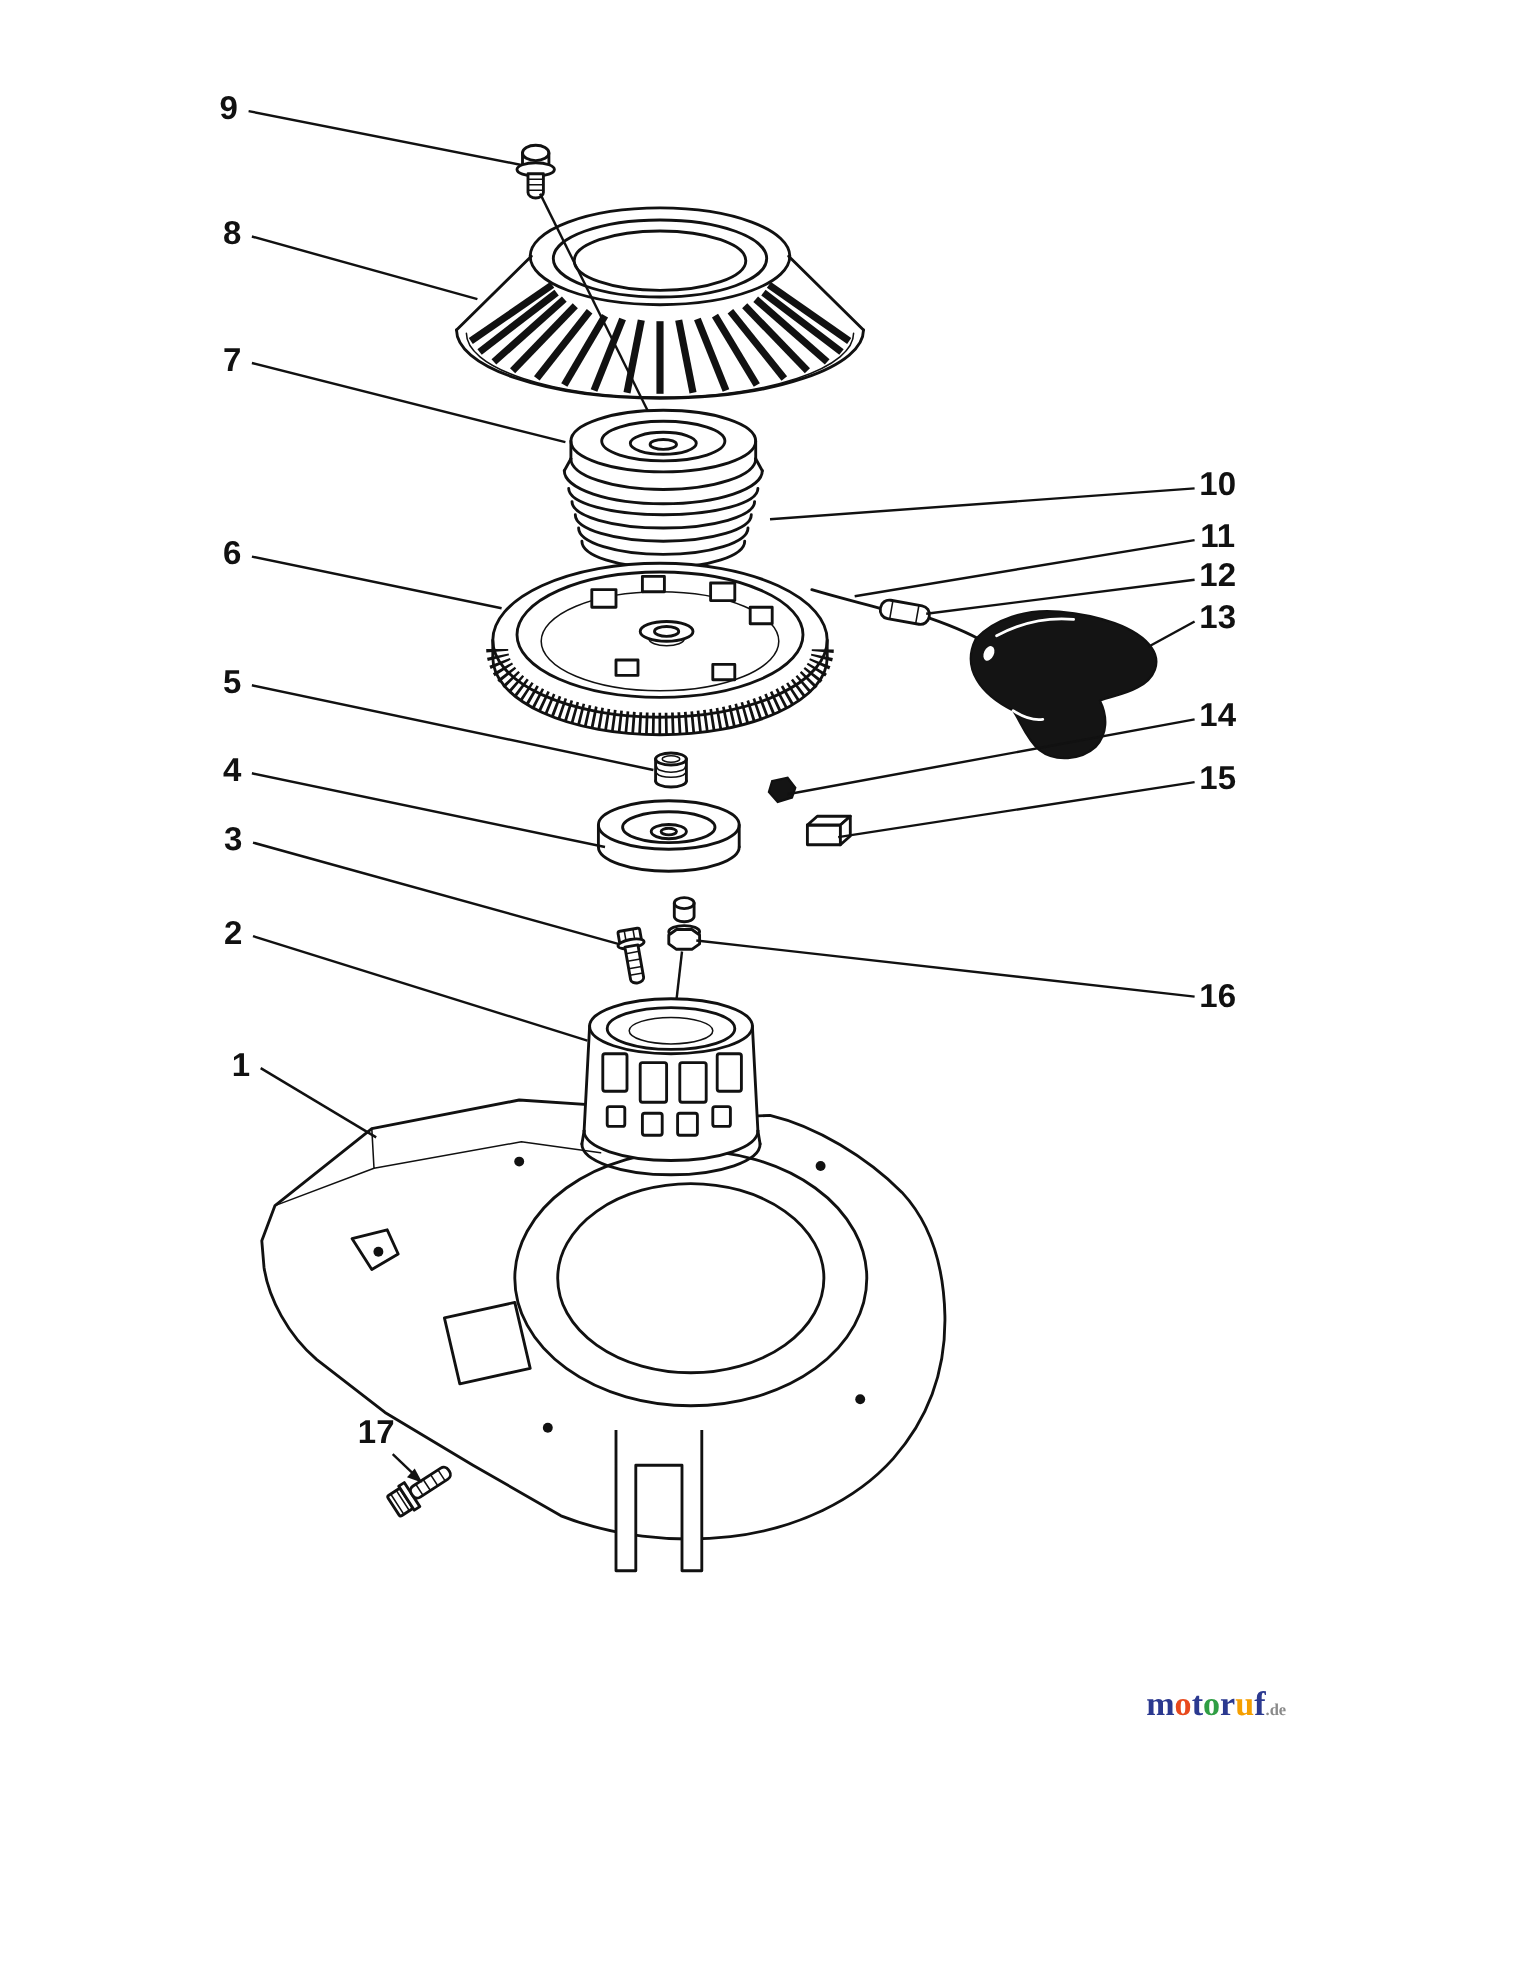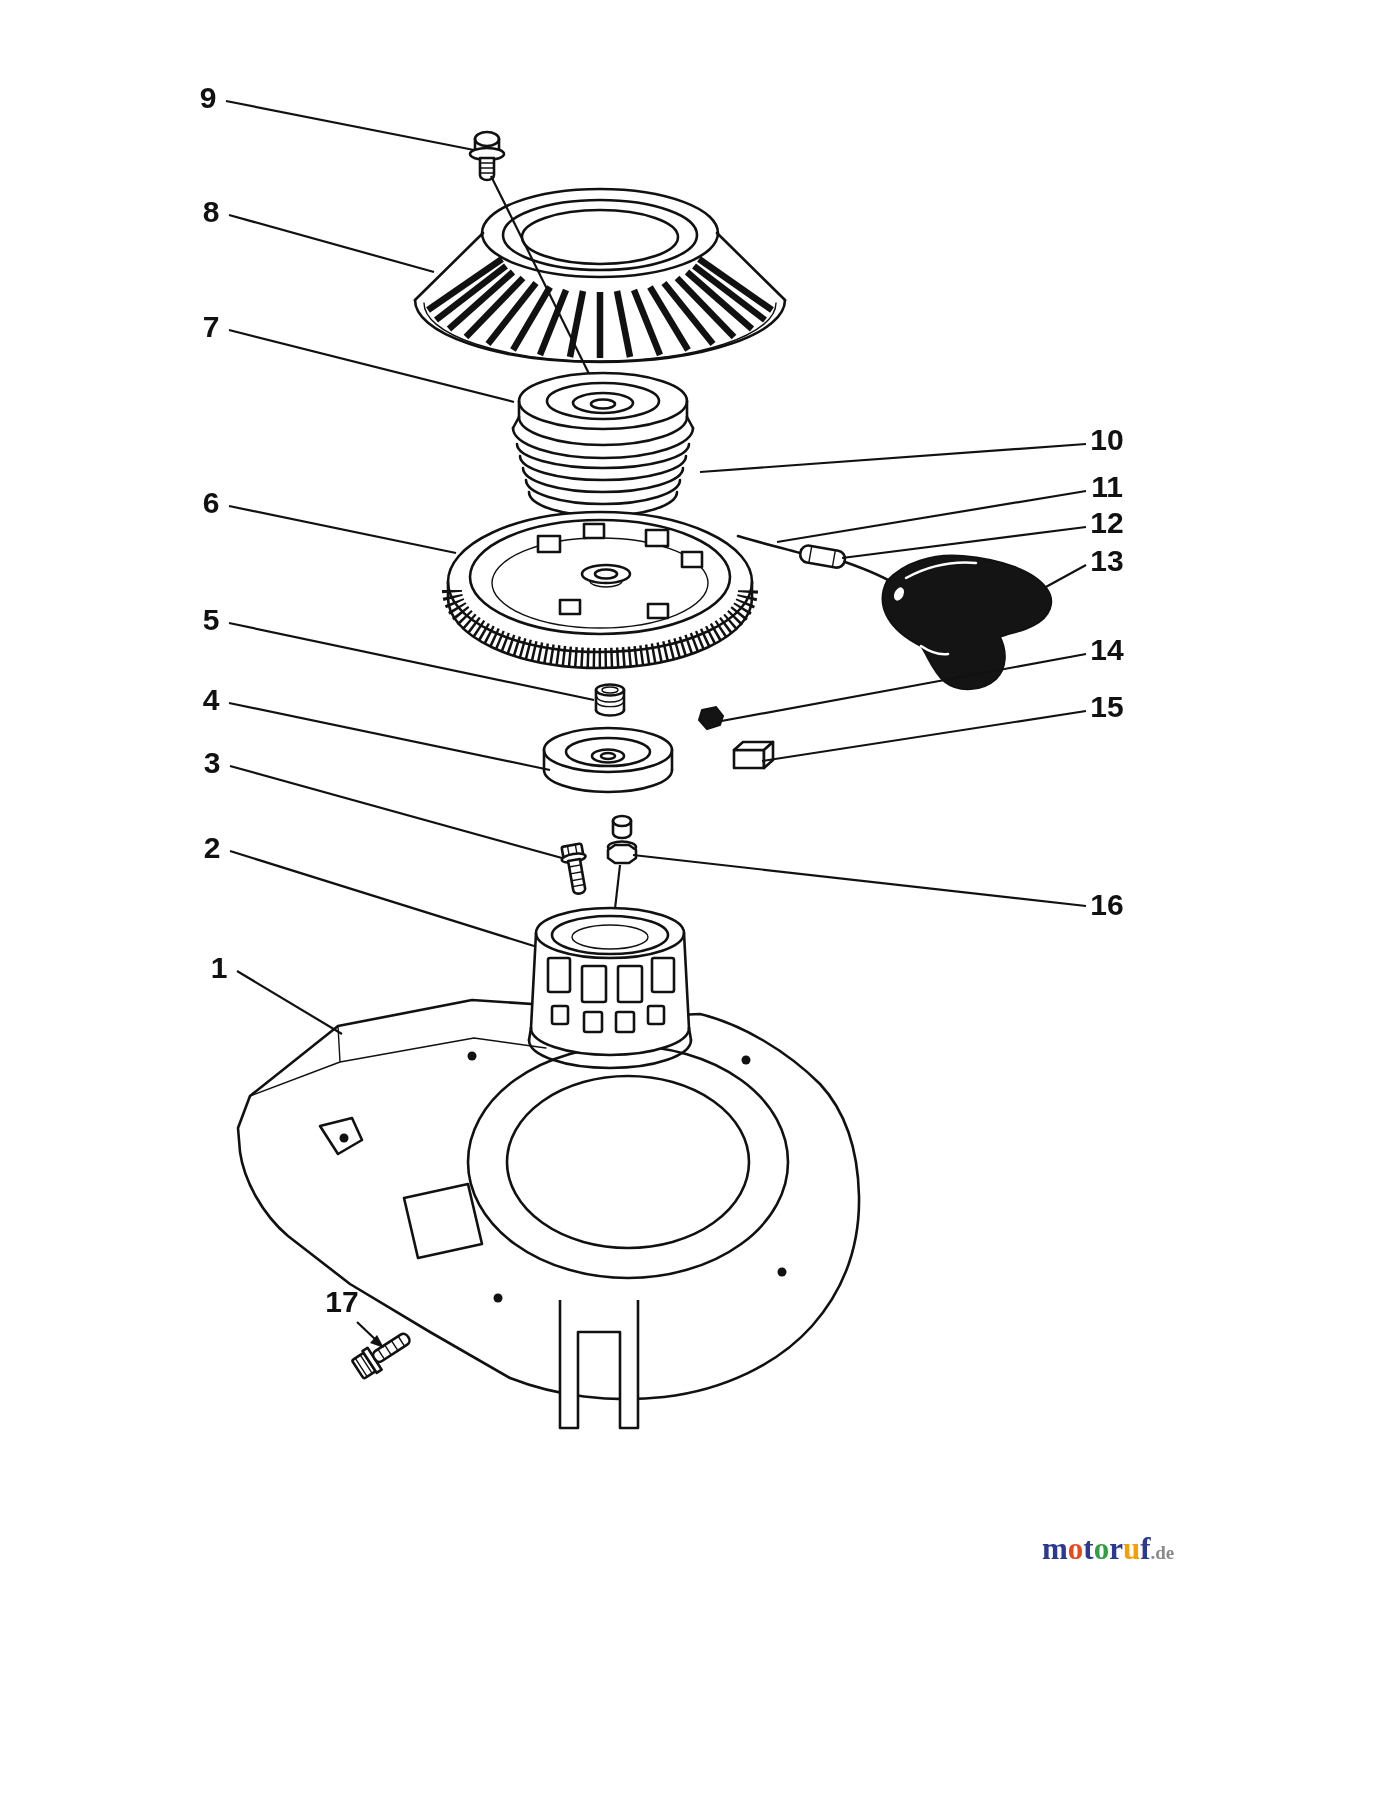--- a/index.html
+++ b/index.html
@@ -8,21 +8,21 @@
   .thin{stroke-width:1.4}
   .fw{fill:#fff;stroke:#111;stroke-width:2.6;stroke-linejoin:round}
   .blk{fill:#141414;stroke:#111;stroke-width:2}
   .dot{fill:#111;stroke:none}
   .slot{stroke:#111;stroke-width:6.5;stroke-linecap:butt}
   .knurl{fill:none;stroke:#111;stroke-width:20;stroke-dasharray:2.5 3.5}
   .wht{fill:none;stroke:#fff;stroke-width:2.5;stroke-linecap:round}
   .callout{font:bold 30px "Liberation Sans",sans-serif;fill:#111;text-anchor:middle}
   .leader{stroke:#111;stroke-width:2.2}
   #watermark{position:absolute;left:1042px;top:1533px;font-family:"Liberation Serif",serif;font-weight:700;font-size:31px;line-height:1;white-space:nowrap}
-  #watermark .suffix{font-size:19px;font-weight:700}
+  #watermark .suffix{font-size:15px;font-weight:700}
 </style>
 </head>
 <body>
 
 <svg width="1375" height="1800" viewBox="0 0 1375 1800" xmlns="http://www.w3.org/2000/svg">
 
   <g>
     <ellipse class="fw" cx="487" cy="139" rx="12" ry="7"></ellipse>
     <path class="ln" d="M475 139 L475 150 A12 7 0 0 0 499 150 L499 139"></path>
     <ellipse class="fw" cx="487" cy="154" rx="17" ry="6"></ellipse>

